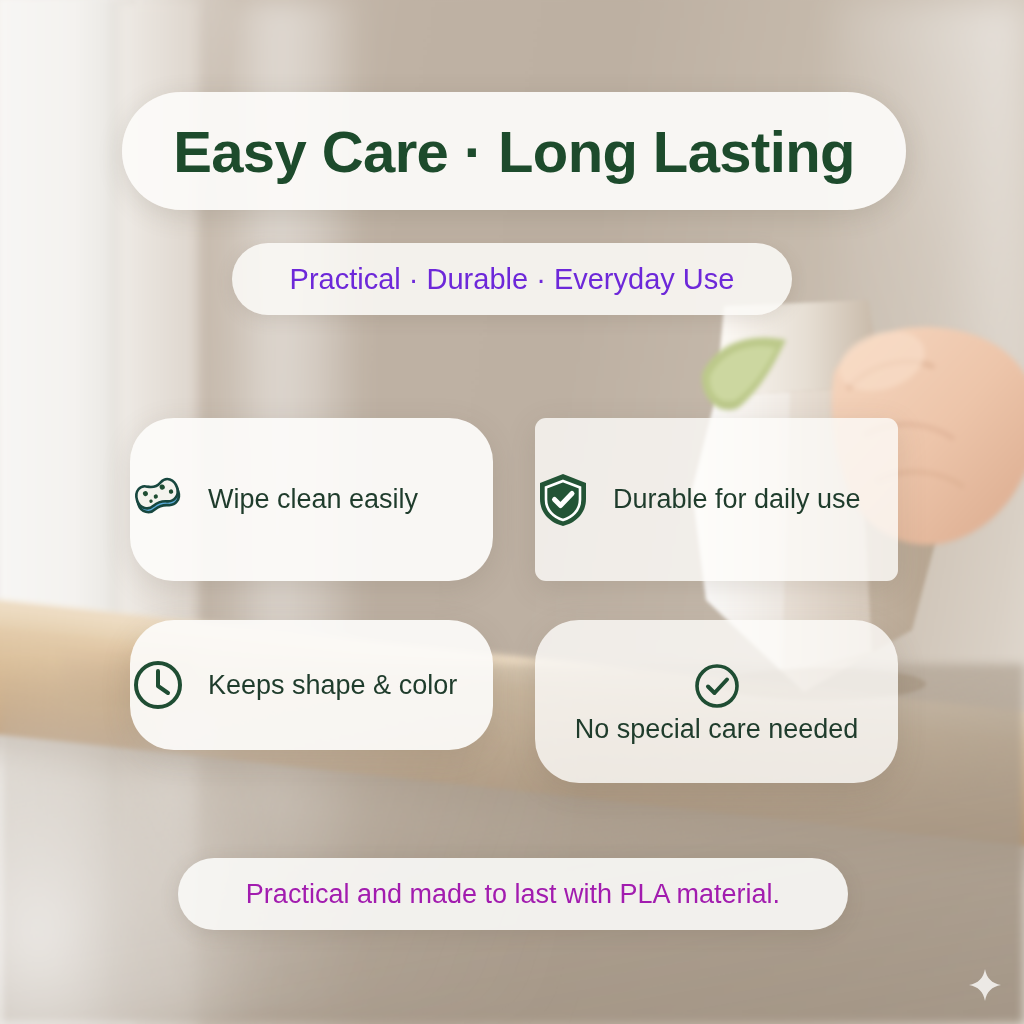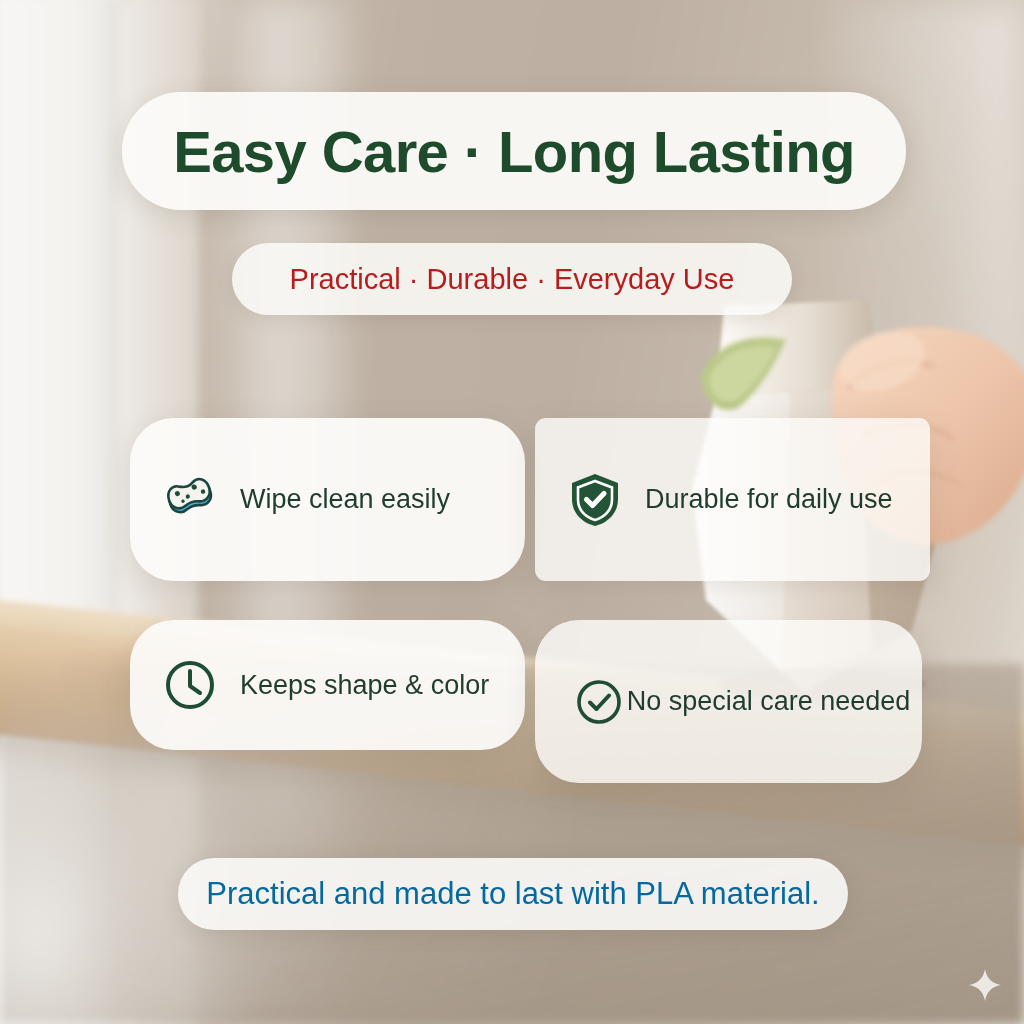--- a/index.html
+++ b/index.html
@@ -202,54 +202,52 @@
   }
 
   #subtitle-pill {
     left: 232px; top: 243px;
     width: 560px; height: 72px;
     background: rgba(250,249,246,.88);
     box-shadow: 0 4px 18px rgba(90,78,64,.13);
   }
   #subtitle-text {
     font-size: 29px;
-    color: #b91c1c;
+    color: #6d28d9;
     white-space: nowrap;
   }
 
   #footer-pill {
     left: 178px; top: 858px;
     width: 670px; height: 72px;
     background: rgba(250,249,247,.90);
     box-shadow: 0 4px 20px rgba(90,78,64,.14);
   }
   #footer-text {
-    font-size: 31px;
-    color: #0369a1;
+    font-size: 27px;
+    color: #a21caf;
     white-space: nowrap;
   }
 
   
   .card {
     position: absolute;
     border-radius: 44px;
     display: flex;
     align-items: center;
     box-shadow: 0 8px 30px rgba(92,80,66,.15);
   }
   .card-h {
     flex-direction: row;
-    padding-left: 32px;
     gap: 22px;
   }
   .card-v {
-    flex-direction: row;
+    flex-direction: column;
     justify-content: center;
     gap: 0;
-    padding-left: 24px;
   }
   .card-label {
     font-size: 27px;
     color: #1f3c2c;
     white-space: nowrap;
   }
 
   #card-wipe {
     left: 130px; top: 418px;
     width: 363px; height: 163px;

